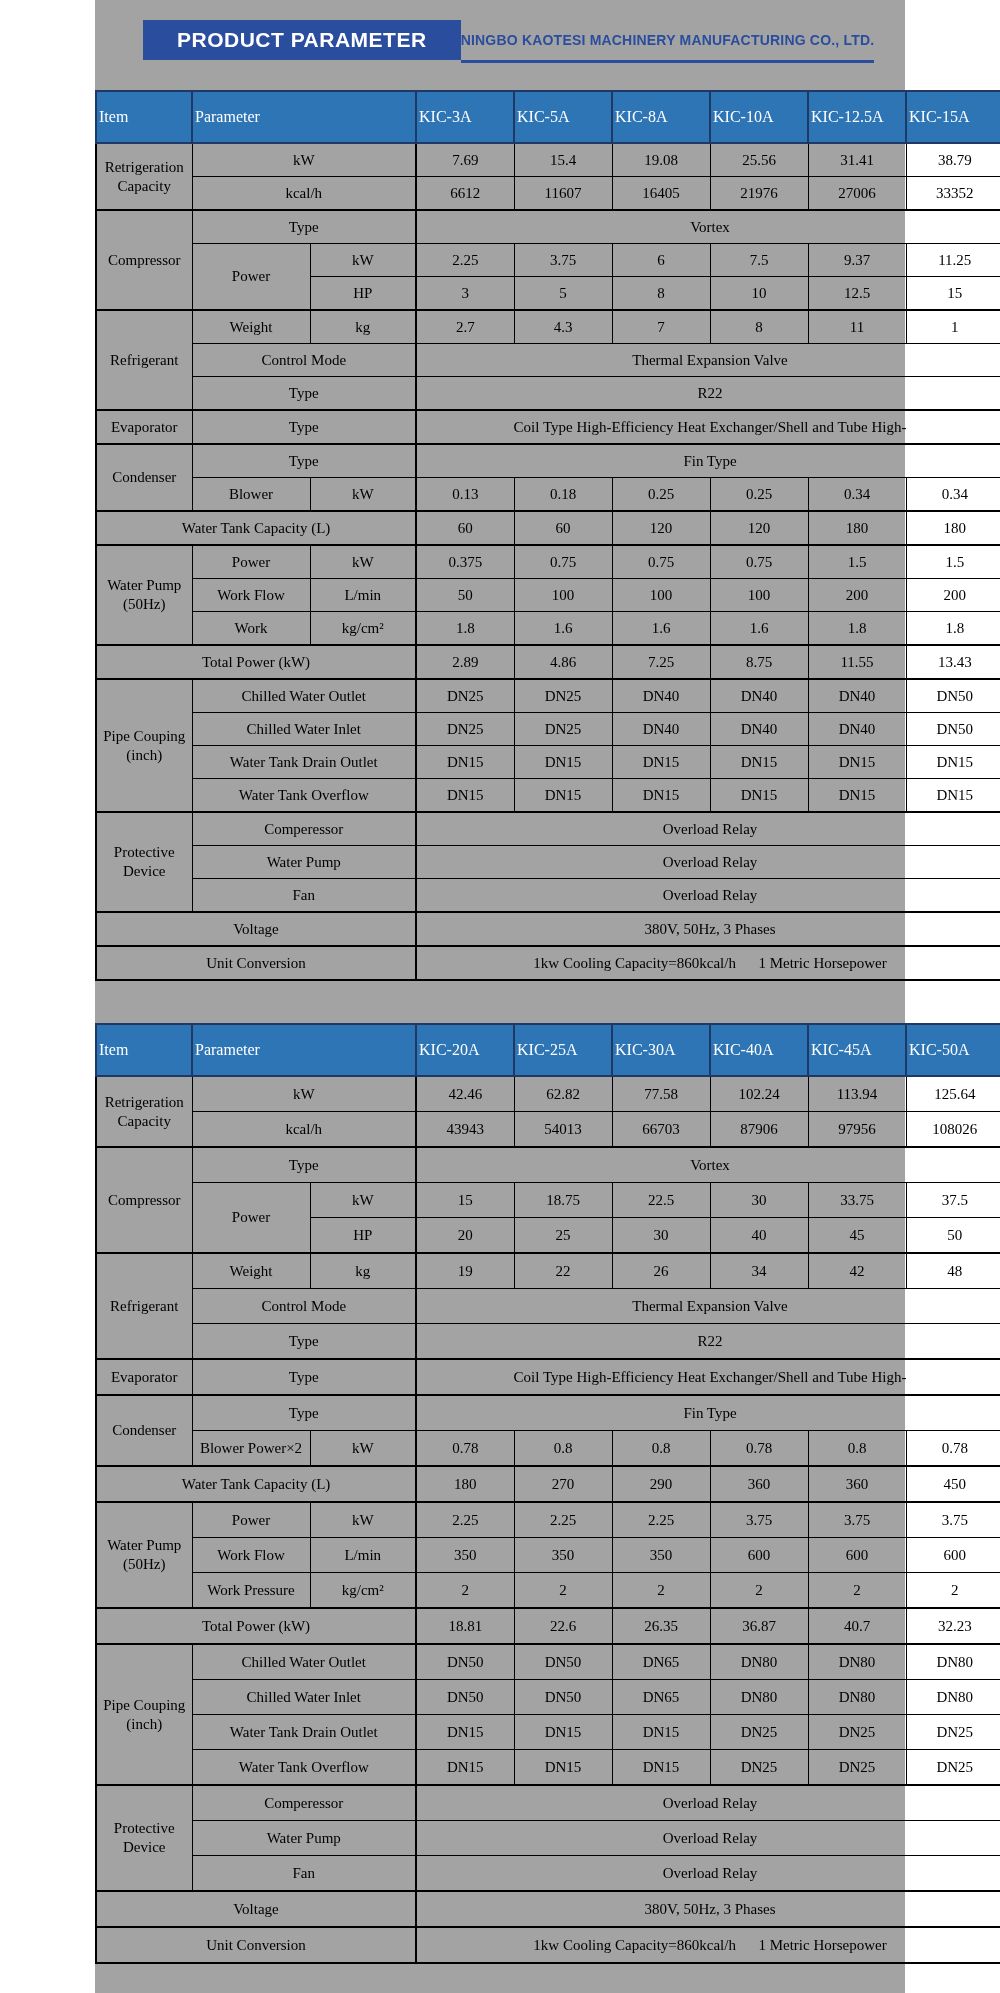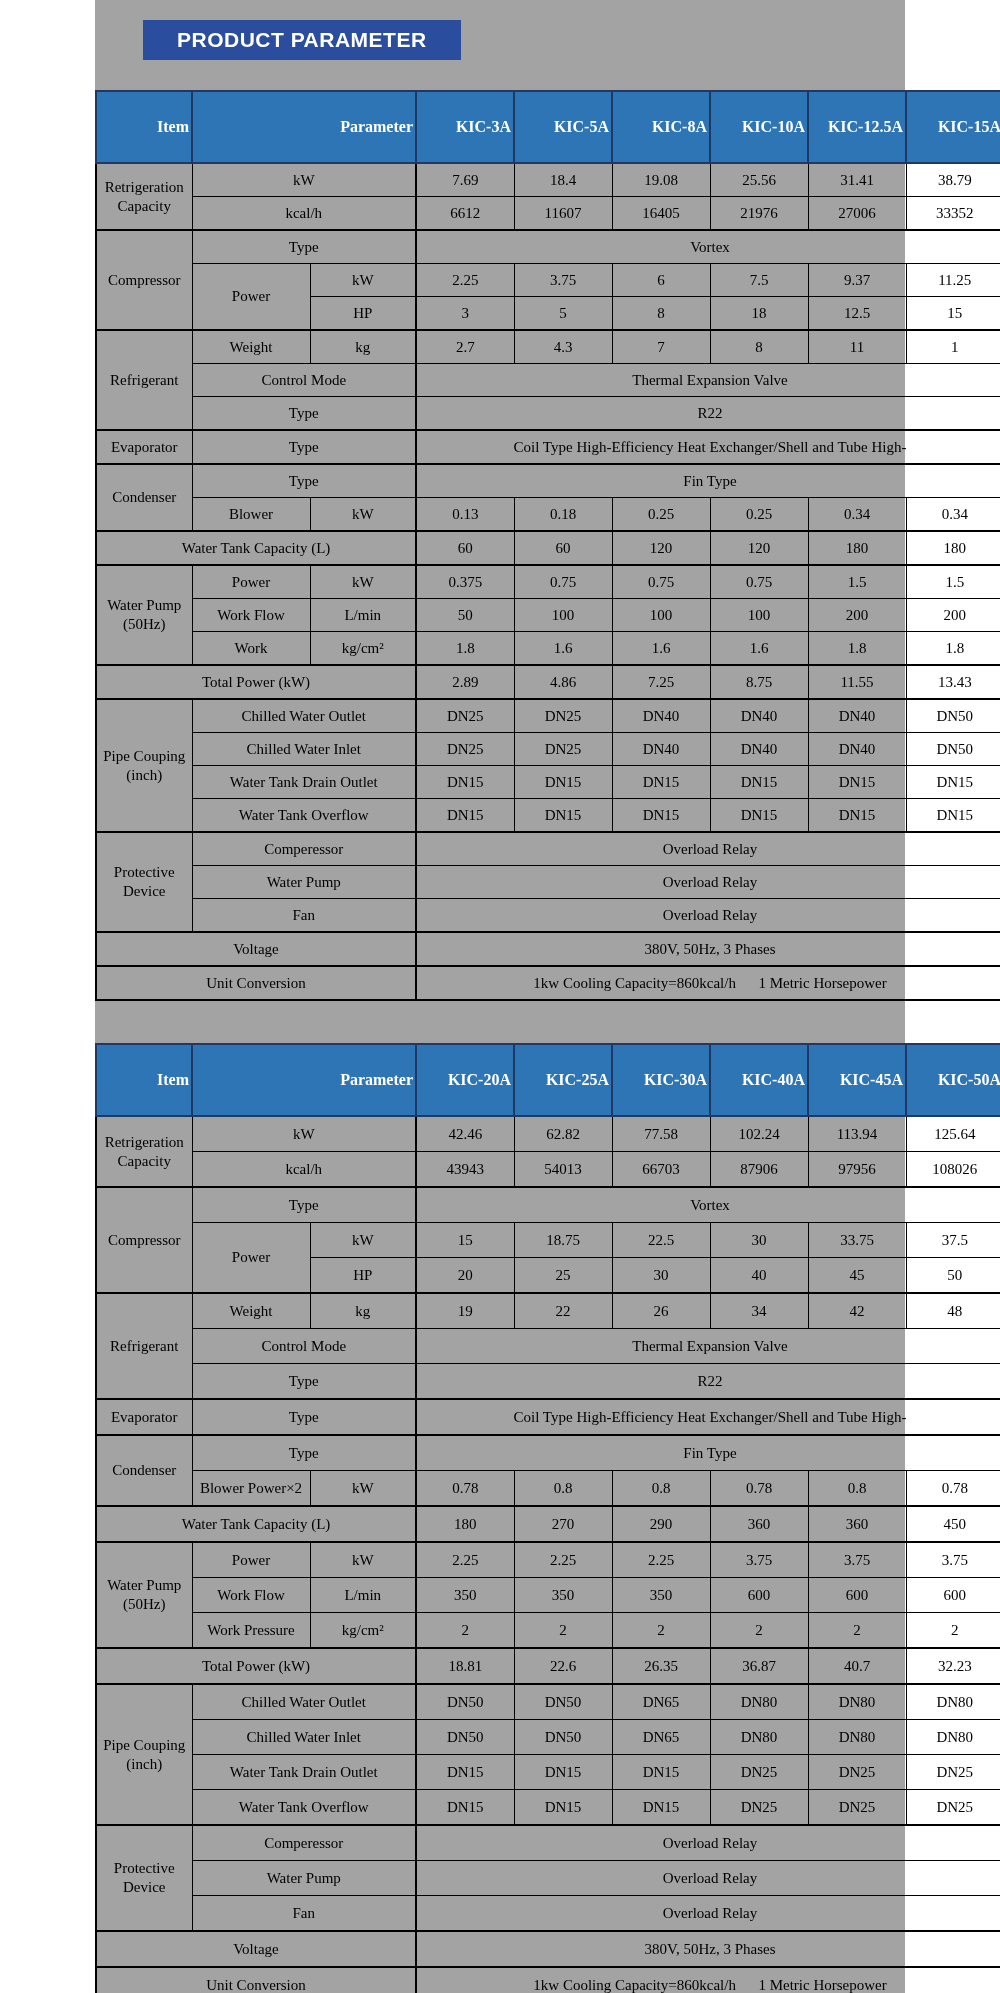--- a/index.html
+++ b/index.html
@@ -29,21 +29,21 @@
     font-weight:700;font-size:14px;letter-spacing:.2px;white-space:nowrap;
   }
   .rule{height:3px;background:var(--accent);}
   
   .tbl{
     border-collapse:collapse;table-layout:fixed;width:908px;
     margin:0 auto;border:2px solid var(--grid);
   }
   .tbl th{
     background:var(--thead-bg);color:#fff;border:2px solid var(--thead-border);
-    font-weight:700;font-size:16px;height:48px;padding:11px 2px;text-align:right;
+    font-weight:400;font-size:16px;height:48px;padding:1px 2px;text-align:left;
   }
   .tbl td{
     border:1px solid var(--grid);text-align:center;vertical-align:middle;
     font-size:15px;line-height:1.25;padding:1px 3px;overflow:hidden;
   }
   .t1 td{height:30px;}
   .t2 td{height:32px;}
   .tbl tr.sec td{border-top:2px solid var(--grid);}
   .tbl td.dstart{border-left:2px solid var(--grid);text-align:center;}
   .tbl-gap1{height:27px;}
@@ -51,20 +51,24 @@
 </style>
 </head>
 <body>
 
 <div class="page">
 
   <div class="header-wrap">
     <div class="title-box">
       <span>PRODUCT PARAMETER</span>
     </div>
+    <div class="header-right">
+      <div class="company">NINGBO KAOTESI MACHINERY MANUFACTURING CO., LTD.</div>
+      <div class="rule"></div>
+    </div>
   </div>
 
   <div class="tbl-gap1"></div>
 
   <table class="tbl t1">
       <colgroup>
         <col style="width: 96px;">
         <col style="width: 118px;">
         <col style="width: 106px;">
         <col style="width: 98px;">
@@ -84,21 +88,21 @@
           <th>KIC-10A</th>
           <th>KIC-12.5A</th>
           <th>KIC-15A</th>
         </tr>
       </thead>
       <tbody>
         <tr class="sec">
           <td rowspan="2">Retrigeration Capacity</td>
           <td colspan="2">kW</td>
           <td class="dstart">7.69</td>
-          <td>18.4</td>
+          <td>15.4</td>
           <td>19.08</td>
           <td>25.56</td>
           <td>31.41</td>
           <td>38.79</td>
         </tr>
         <tr>
           <td colspan="2">kcal/h</td>
           <td class="dstart">6612</td>
           <td>11607</td>
           <td>16405</td>
@@ -119,21 +123,21 @@
           <td>6</td>
           <td>7.5</td>
           <td>9.37</td>
           <td>11.25</td>
         </tr>
         <tr>
           <td>HP</td>
           <td class="dstart">3</td>
           <td>5</td>
           <td>8</td>
-          <td>18</td>
+          <td>10</td>
           <td>12.5</td>
           <td>15</td>
         </tr>
         <tr class="sec">
           <td rowspan="3">Refrigerant</td>
           <td>Weight</td>
           <td>kg</td>
           <td class="dstart">2.7</td>
           <td>4.3</td>
           <td>7</td>

